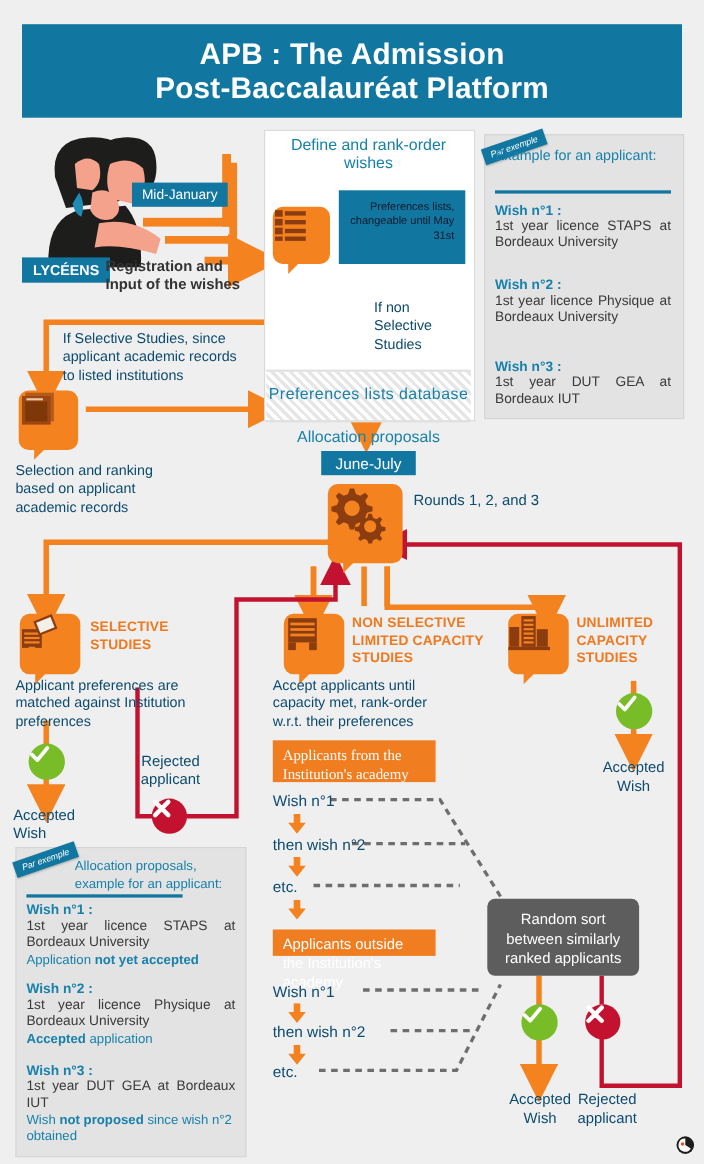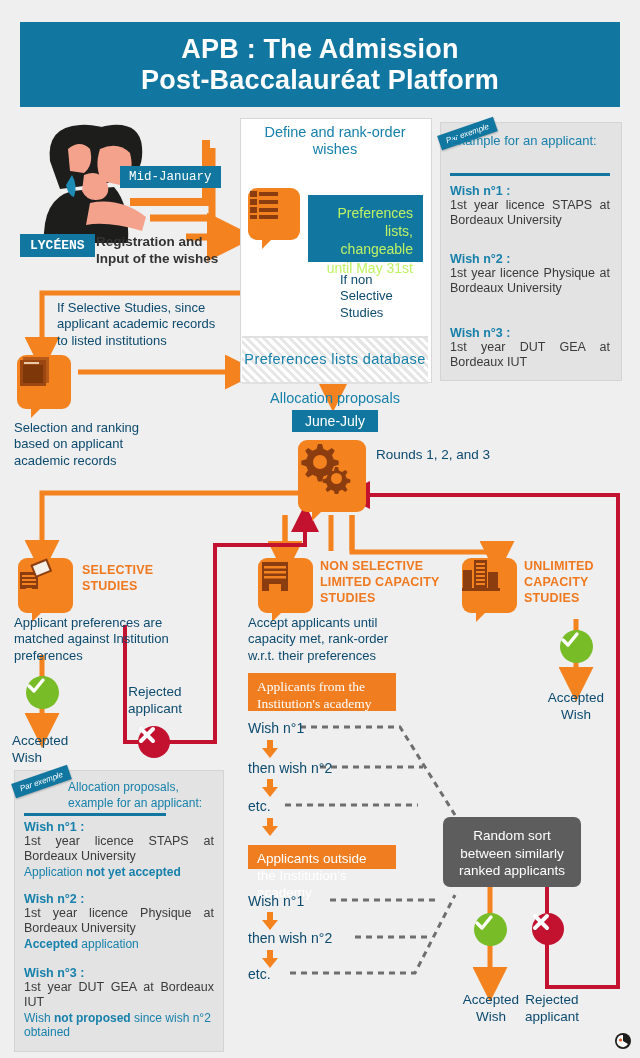--- a/index.html
+++ b/index.html
@@ -27,29 +27,29 @@
   
   .t-dark{color:#0c4a6e;font-size:13px;line-height:1.25;}
   .t-dark-b{color:#333;font-size:13.5px;font-weight:bold;line-height:1.25;}
   .t-blue{color:#1781ab;font-size:14.5px;line-height:1.2;}
   .t-blue-sm{color:#1781ab;font-size:11.5px;line-height:1.3;}
   .t-orange-b{color:#f0781e;font-weight:bold;font-size:12.5px;line-height:1.28;letter-spacing:.2px;}
 
   
   .chip{
     background:#1277a0;color:#fff;font-size:12.5px;
-    padding:4px 9px;display:inline-block;white-space:nowrap;font-family:Liberation Mono, monospace;
+    padding:4px 9px;display:inline-block;white-space:nowrap;
   }
   .chip-lg{background:#1277a0;color:#fff;font-size:14px;padding:3px 13px;display:inline-block;}
 
   
   .white-panel{background:#fff;border:1px solid #d8d8d8;}
   .grey-panel{background:#e3e3e3;border:1px solid #d4d4d4;}
-  .blue-box{background:#1277a0;color:#bef264;font-size:14px;line-height:1.3;
-            text-align:right;padding:9px 10px;box-sizing:border-box;margin-top:22px;}
+  .blue-box{background:#1277a0;color:#0f172a;font-size:10px;line-height:1.3;
+            text-align:right;padding:9px 10px;box-sizing:border-box;}
   .orange-label{background:#f07d20;color:#fff;font-size:13.5px;line-height:1.25;
                 padding:6px 9px;box-sizing:border-box;}
   .grey-box{background:#5d5d5d;color:#fff;font-size:13.5px;line-height:1.3;
             text-align:center;border-radius:7px;padding:10px 8px;box-sizing:border-box;}
 
   
   .hatched{
     background:
       repeating-linear-gradient(45deg,#ffffff 0 3px,#e6e6e6 3px 6px);
     border-top:2px solid #e0e0e0;border-bottom:2px solid #e0e0e0;

